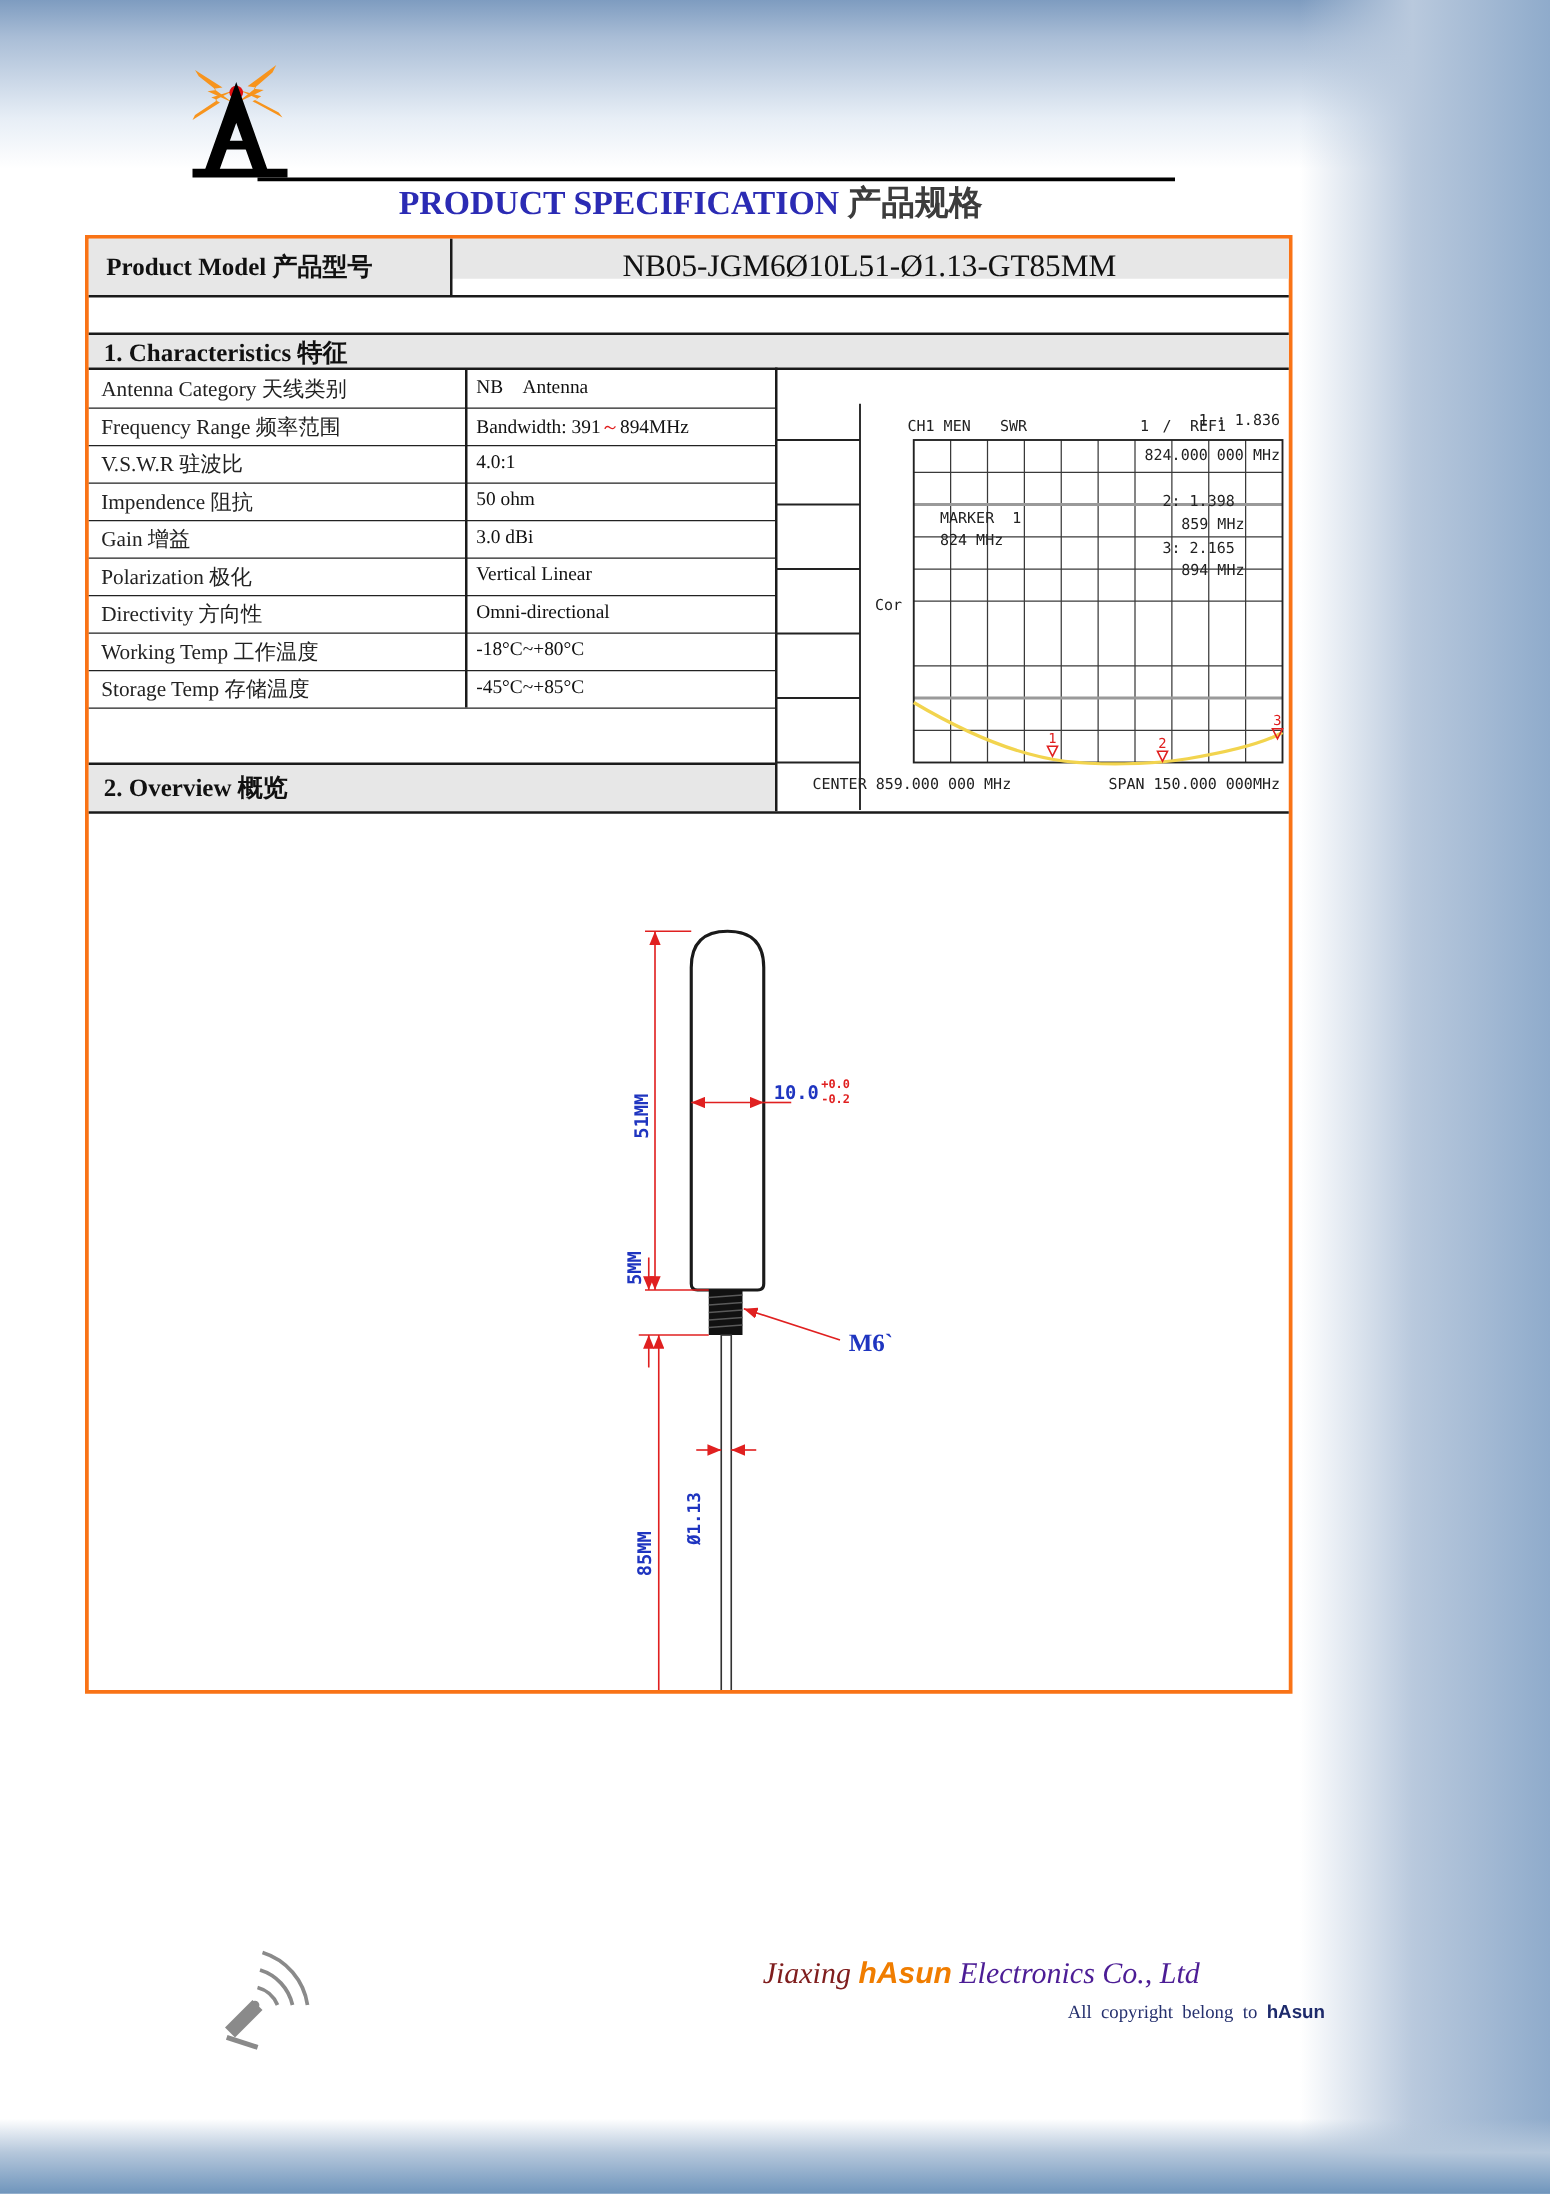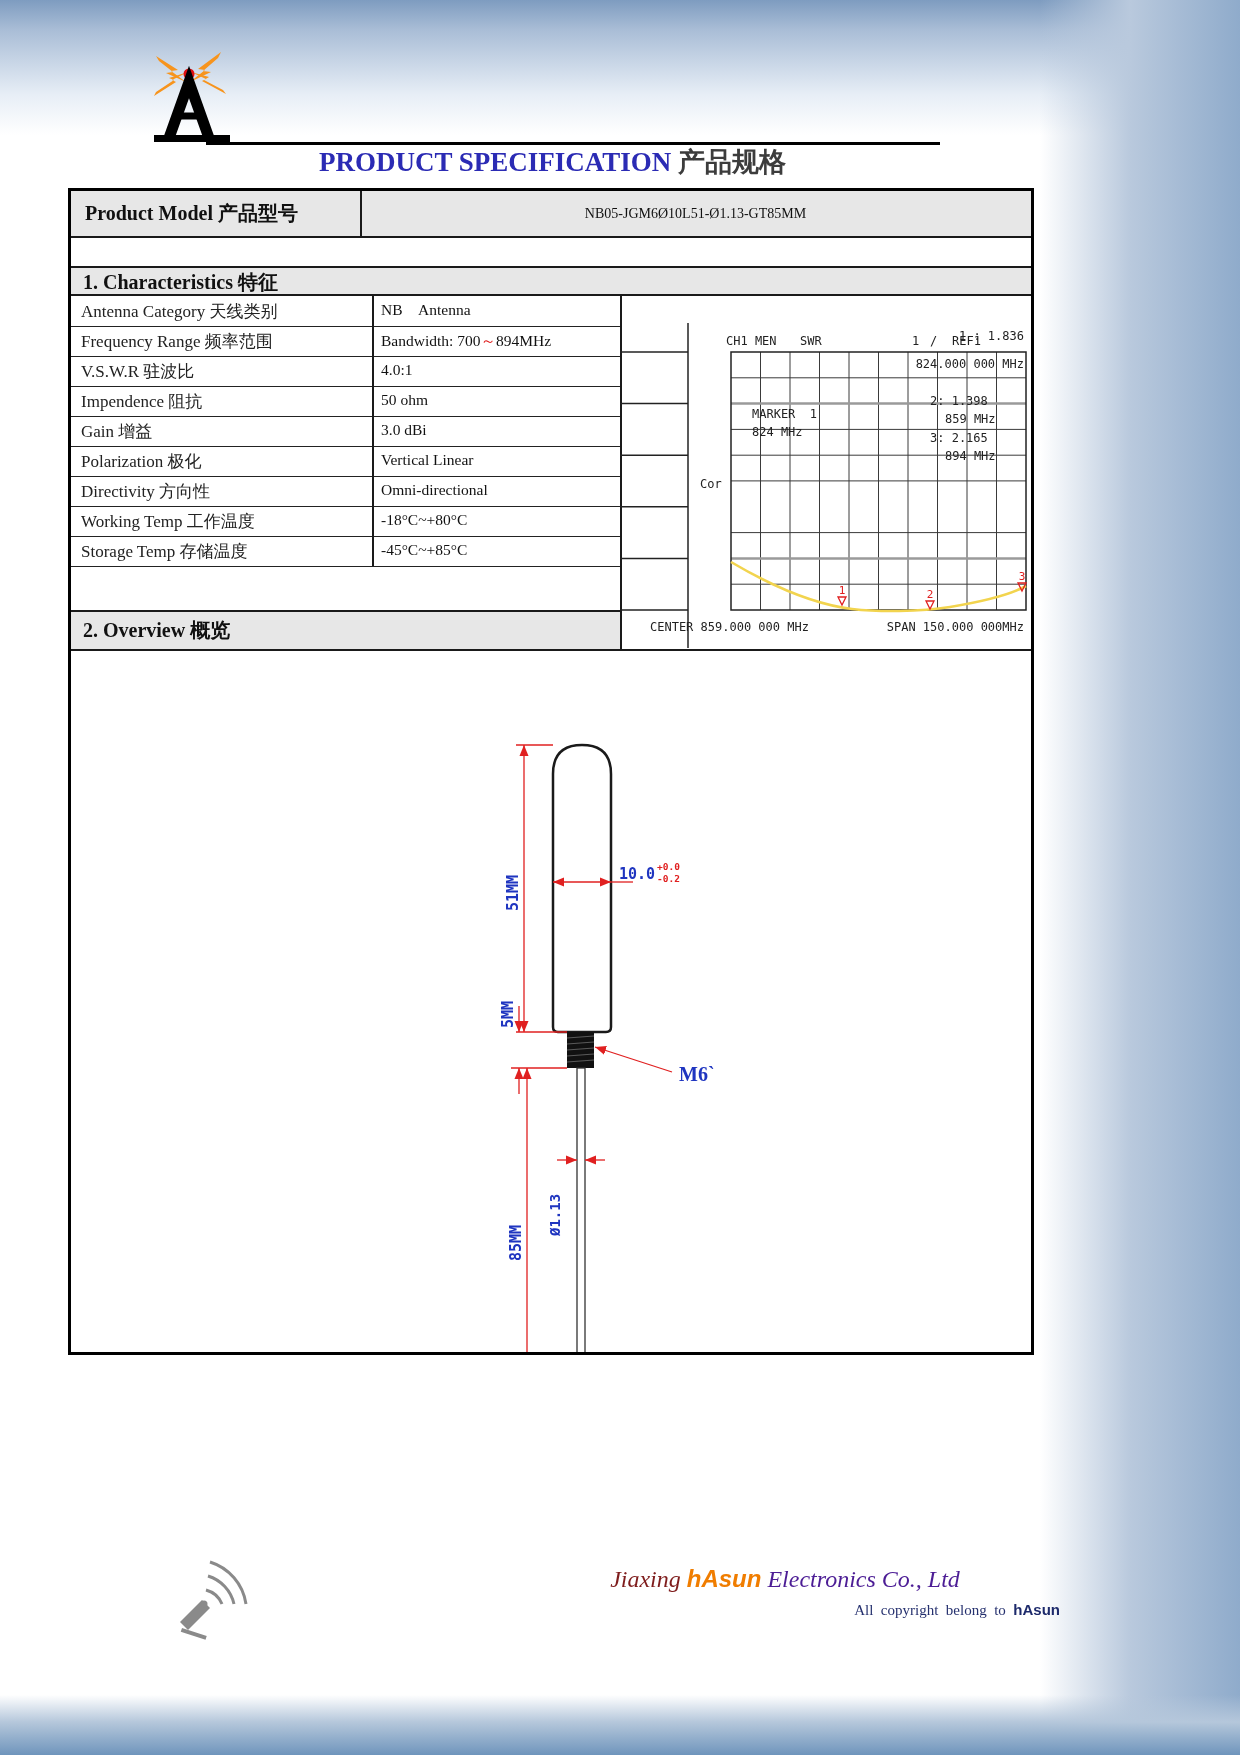--- a/index.html
+++ b/index.html
@@ -12,28 +12,28 @@
   #band-right{right:0;top:0;width:200px;height:1755px;
     background:linear-gradient(to right,rgba(255,255,255,0) 0,#b9c9dd 45%,#8fabcb 100%);}
   #band-bottom{left:0;bottom:0;width:1240px;height:60px;
     background:linear-gradient(to top,#6f95bc 0,#b5c7db 55%,rgba(255,255,255,0) 100%);}
   
   #title{left:68px;top:144px;width:969px;text-align:center;font-weight:bold;font-size:27px;}
   #title .en{color:#2b2bb4;}
   #title .zh{color:#3c3c3c;margin-top:14px;}
   #logo-line{left:206px;top:142px;width:734px;height:3px;background:#000;}
   
-  #spec{left:68px;top:188px;width:960px;height:1161px;border:3px solid #000000;background:#fff;}
+  #spec{left:68px;top:188px;width:960px;height:1161px;border:3px solid #f97316;background:#fff;}
   .gray{background:#e7e7e7;}
   .hline{position:absolute;background:#1a1a1a;height:2px;}
   .vline{position:absolute;background:#1a1a1a;width:2px;}
   #model-label{left:0;top:0;width:289px;height:45px;}
   #model-label span{position:absolute;left:14px;top:9px;font-weight:bold;font-size:20px;color:#111;}
-  #model-value{left:289px;top:0;width:671px;height:45px;text-align:center;line-height:45px;
-    font-size:14px;color:#111;}
+  #model-value{left:289px;top:0;width:671px;height:32px;text-align:center;line-height:45px;
+    font-size:25px;color:#111;}
   #char-bar{left:0;top:77px;width:960px;height:26px;padding-top:0;}
   .barlabel{position:absolute;left:12px;top:1px;font-weight:bold;font-size:20px;color:#111;}
   .crow{position:absolute;left:0;width:549px;height:30px;border-bottom:1.5px solid #222;}
   .clabel{position:absolute;left:10px;top:4px;font-size:17px;color:#222;}
   .cval{position:absolute;left:310px;top:5px;font-size:15.5px;color:#111;white-space:pre;}
   .redtilde{color:#e02020;}
   #ov-bar{left:0;top:421px;width:549px;height:37px;}
   #ov-bar .barlabel{top:5px;}
   
   text{white-space:pre;}
@@ -92,21 +92,21 @@
     <span class="barlabel">1. Characteristics 特征</span>
   </div>
   <div class="hline" style="left:0;top:103px;width:960px;height:1.5px"></div>
 
   <div class="crow" style="top:105px">
     <span class="clabel">Antenna Category 天线类别</span>
     <span class="cval">NB&nbsp;&nbsp;&nbsp;&nbsp;Antenna</span>
   </div>
   <div class="crow" style="top:135px">
     <span class="clabel">Frequency Range 频率范围</span>
-    <span class="cval"><span>Bandwidth: 700</span><span class="redtilde">～</span><span>894MHz</span></span>
+    <span class="cval"><span>Bandwidth: 391</span><span class="redtilde">～</span><span>894MHz</span></span>
   </div>
   <div class="crow" style="top:165px">
     <span class="clabel">V.S.W.R 驻波比</span>
     <span class="cval">4.0:1</span>
   </div>
   <div class="crow" style="top:195px">
     <span class="clabel">Impendence 阻抗</span>
     <span class="cval">50 ohm</span>
   </div>
   <div class="crow" style="top:225px">

